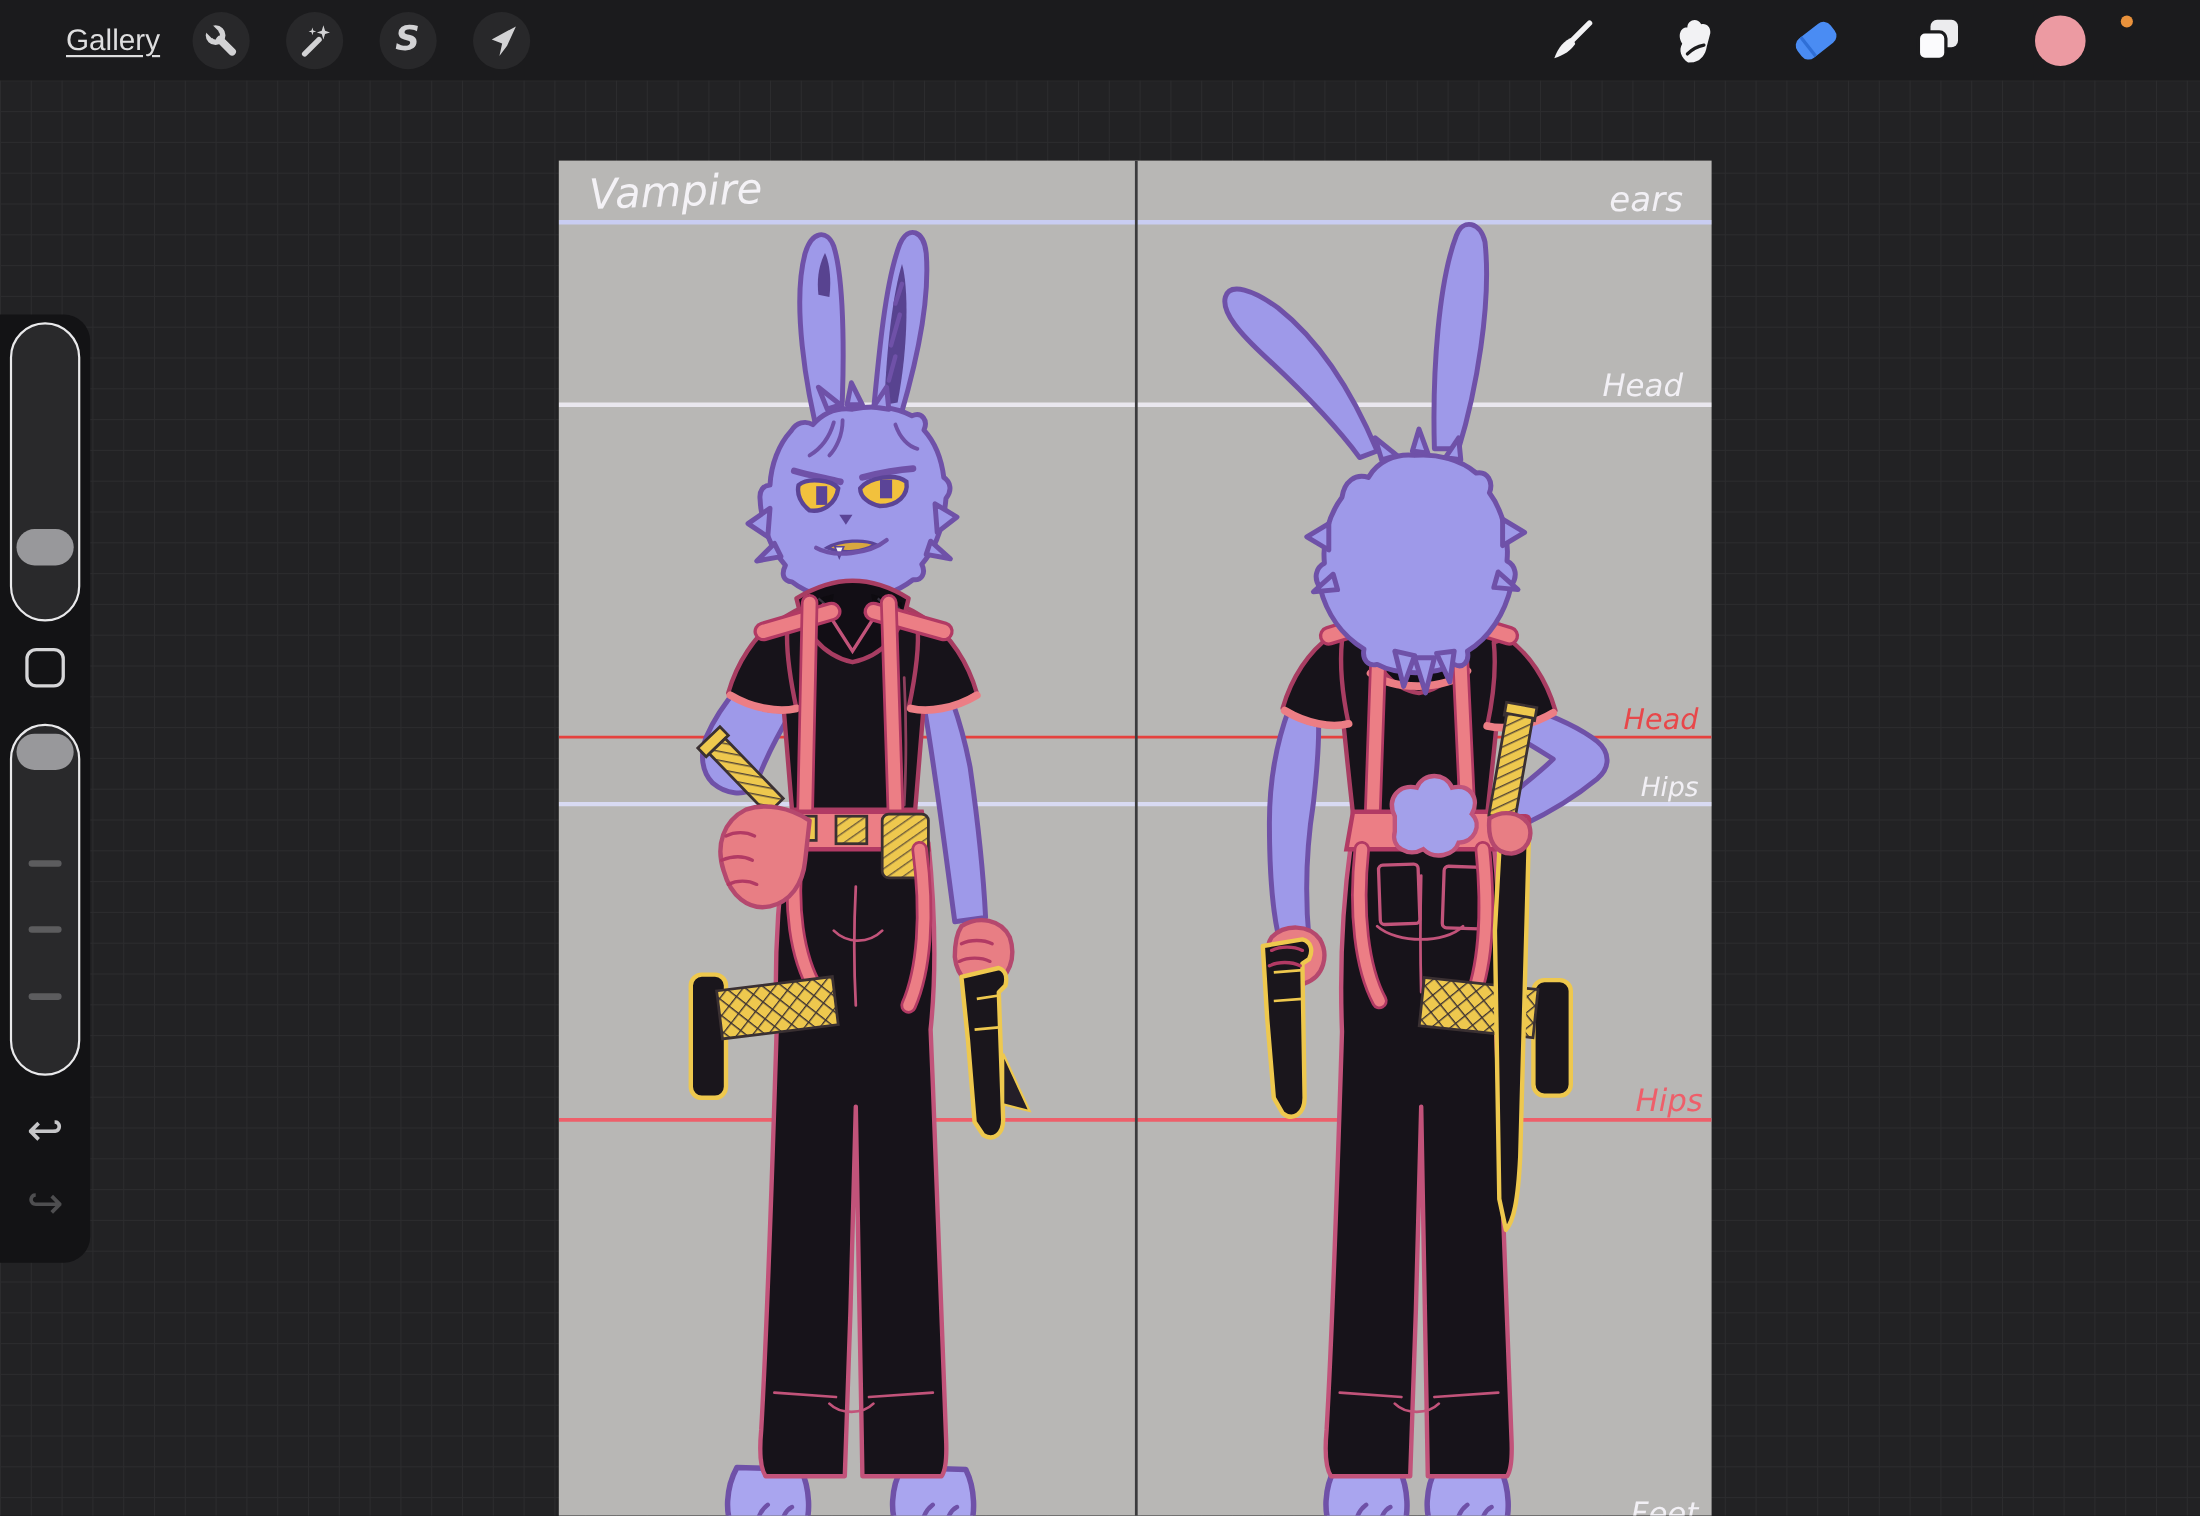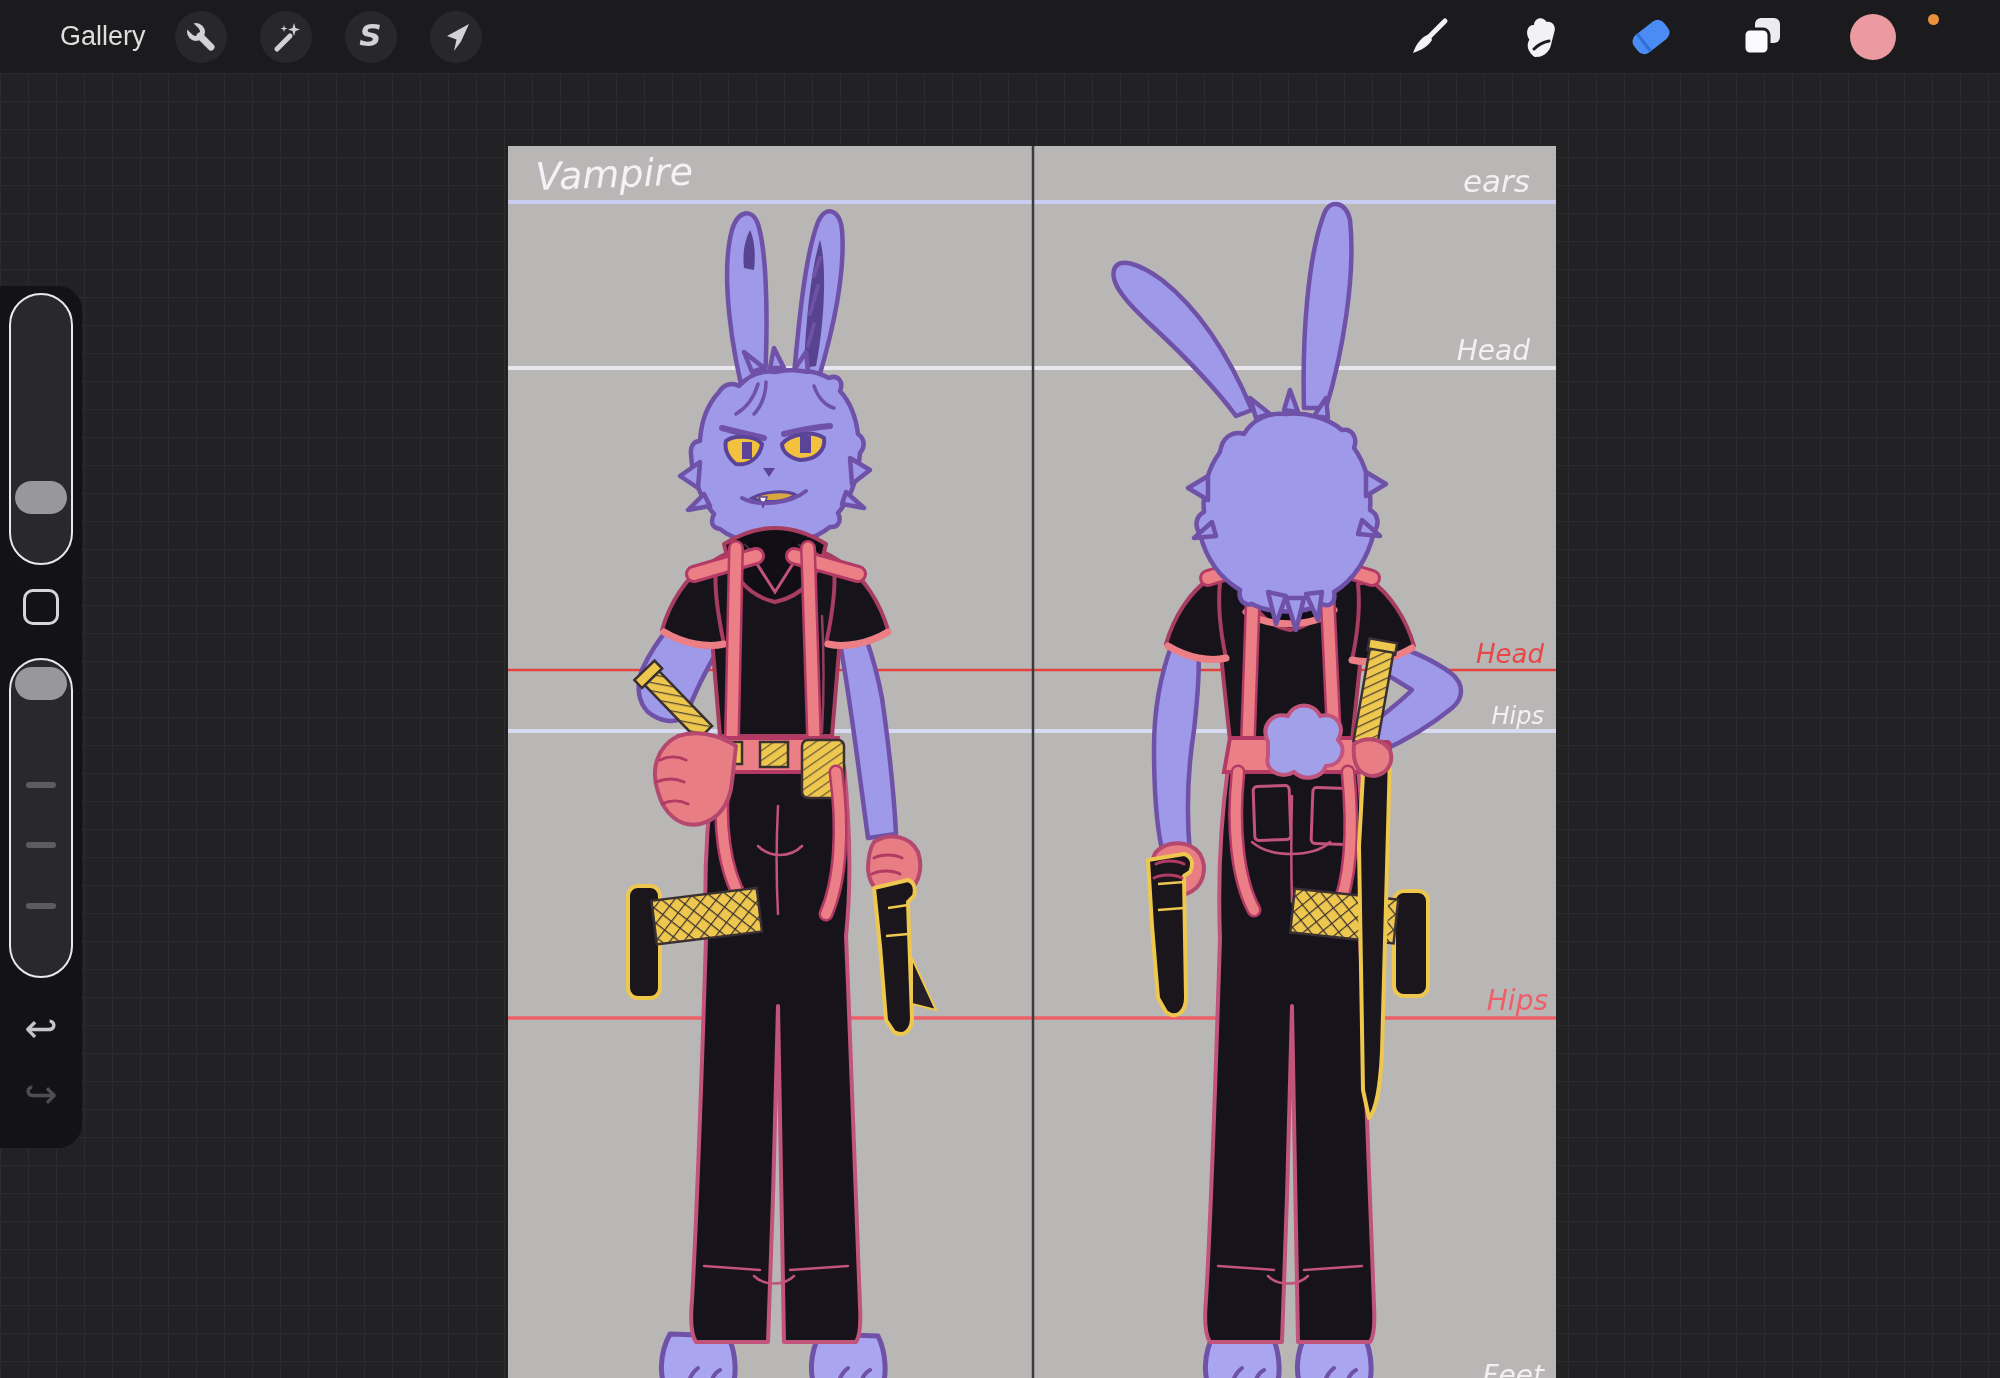--- a/index.html
+++ b/index.html
@@ -1,21 +1,21 @@
 <!DOCTYPE html>
 <html><head>
 <meta charset="utf-8">
 <style>
   html,body{margin:0;padding:0;background:#151515;}
   #stage{position:relative;width:2000px;height:1378px;overflow:hidden;
          font-family:"Liberation Sans",sans-serif;background:#222224;}
   
   #topbar{position:absolute;left:0;top:0;width:2000px;height:73px;background:#1b1b1d;
           display:flex;align-items:center;z-index:30;}
-  #gallery{margin-left:60px;font-size:27px;color:#dededf;
+  #gallery{margin-left:60px;font-size:27px;color:#dededf;text-decoration:underline;
            text-underline-offset:5px;cursor:default;}
   .ltools{display:flex;align-items:center;gap:33px;margin-left:29px;}
   .circle-btn{width:52px;height:52px;border-radius:50%;background:#28282a;
               display:flex;align-items:center;justify-content:center;}
   .rtools{position:absolute;right:103px;top:0;height:73px;display:flex;align-items:center;gap:63px;}
   .rbtn{width:48px;height:48px;display:flex;align-items:center;justify-content:center;}
   #swatch{width:46px;height:46px;border-radius:50%;background:#ec9aa2;}
   #statusdot{position:absolute;right:61px;top:14px;width:11px;height:11px;border-radius:50%;background:#e9923c;}
   .sicon{font-family:"DejaVu Sans",sans-serif;font-style:italic;font-weight:bold;
          font-size:31px;color:#d2d2d4;transform:translateY(-2px);}

